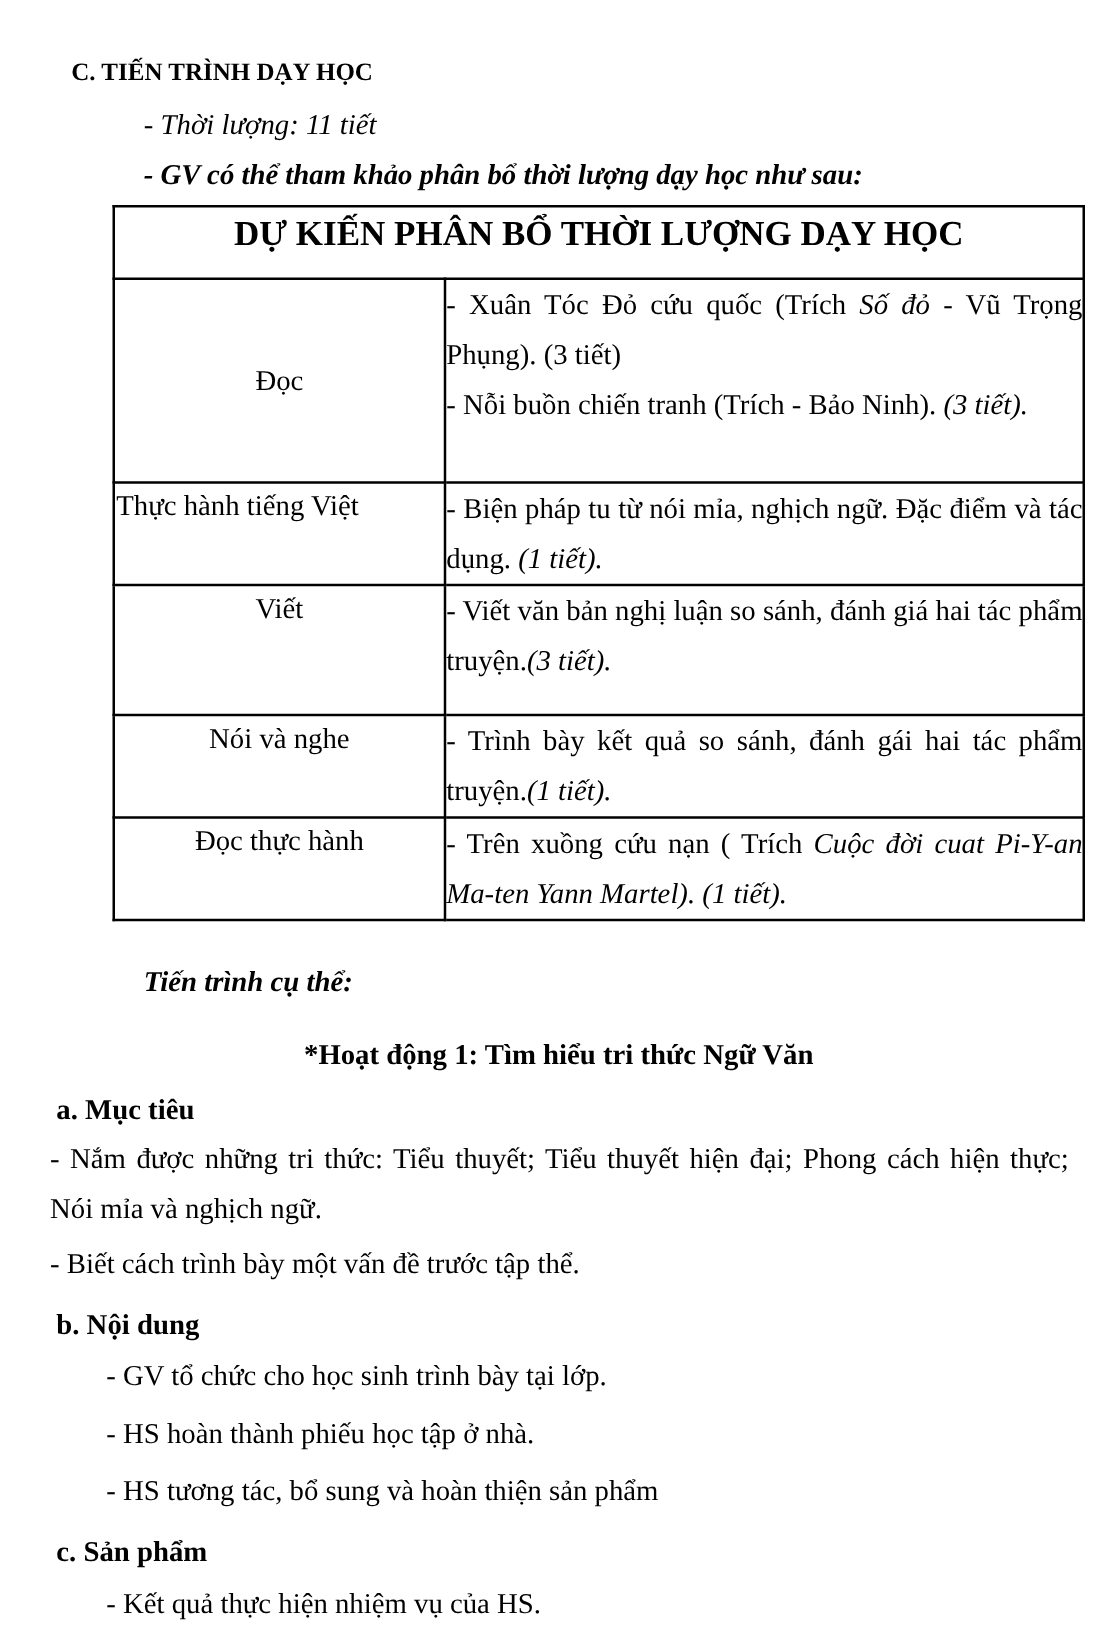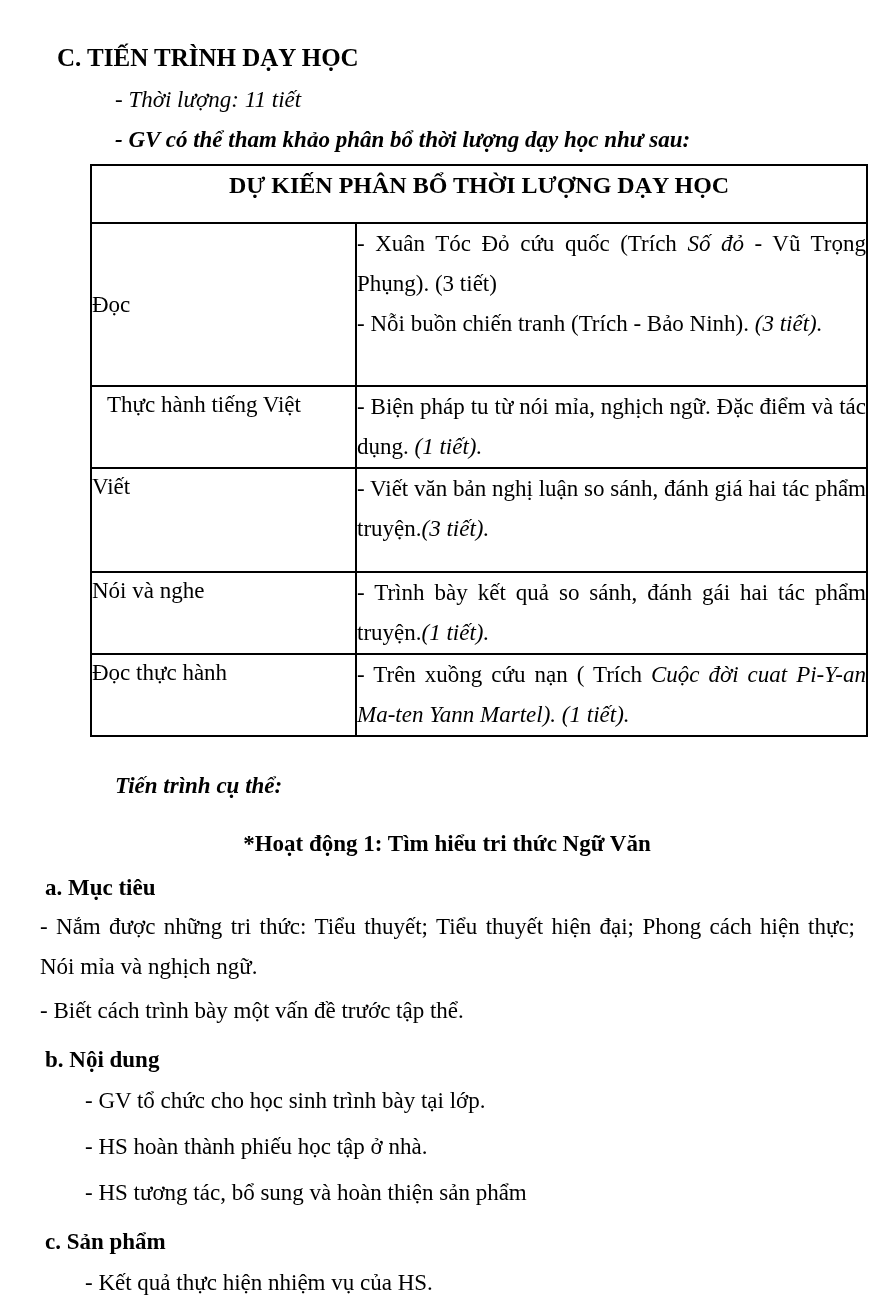--- a/index.html
+++ b/index.html
@@ -10,21 +10,21 @@
     background: #ffffff;
     color: #000000;
     font-family: "Liberation Serif", "DejaVu Serif", serif;
     font-size: 23px;
     overflow: hidden;
   }
   .it { font-style: italic; }
 
   .doc-heading {
     margin: 44px 0 0 57px;
-    font-size: 25px;
+    font-size: 20px;
     font-weight: bold;
     line-height: 28px;
   }
   .sub-line {
     margin: 14px 0 0 115px;
     line-height: 28px;
   }
   .sub-line.duration { font-style: italic; }
   .sub-line.intro { font-style: italic; font-weight: bold; margin-top: 12px; }
 
@@ -36,40 +36,40 @@
   }
   table.schedule th, table.schedule td {
     border: 2px solid #000000;
     padding: 0;
   }
   table.schedule th {
     height: 50px;
     vertical-align: top;
     padding-top: 6px;
     text-align: center;
-    font-size: 24px;
+    font-size: 28px;
     font-weight: bold;
   }
   col.c1 { width: 265px; }
   col.c2 { width: 511px; }
 
   tbody tr:nth-child(1) { height: 163px; }
   tbody tr:nth-child(2) { height: 77px; }
   tbody tr:nth-child(3) { height: 104px; }
   tbody tr:nth-child(4) { height: 80px; }
   tbody tr:nth-child(5) { height: 82px; }
 
   td.cell-label {
-    text-align: left;
+    text-align: center;
     vertical-align: top;
     padding: 4px 2px 0 2px;
     line-height: 36px;
   }
   td.cell-label.valign-middle { vertical-align: middle; padding-top: 0; }
-  td.cell-label.align-left { text-align: left; padding-left: 15px; }
+  td.cell-label.align-left { text-align: left; padding-left: 1px; }
 
   td.cell-content {
     vertical-align: top;
     padding: 2px 8px 0 10px;
   }
   td.cell-content p {
     margin: 0;
     line-height: 40px;
     text-align: justify;
   }

